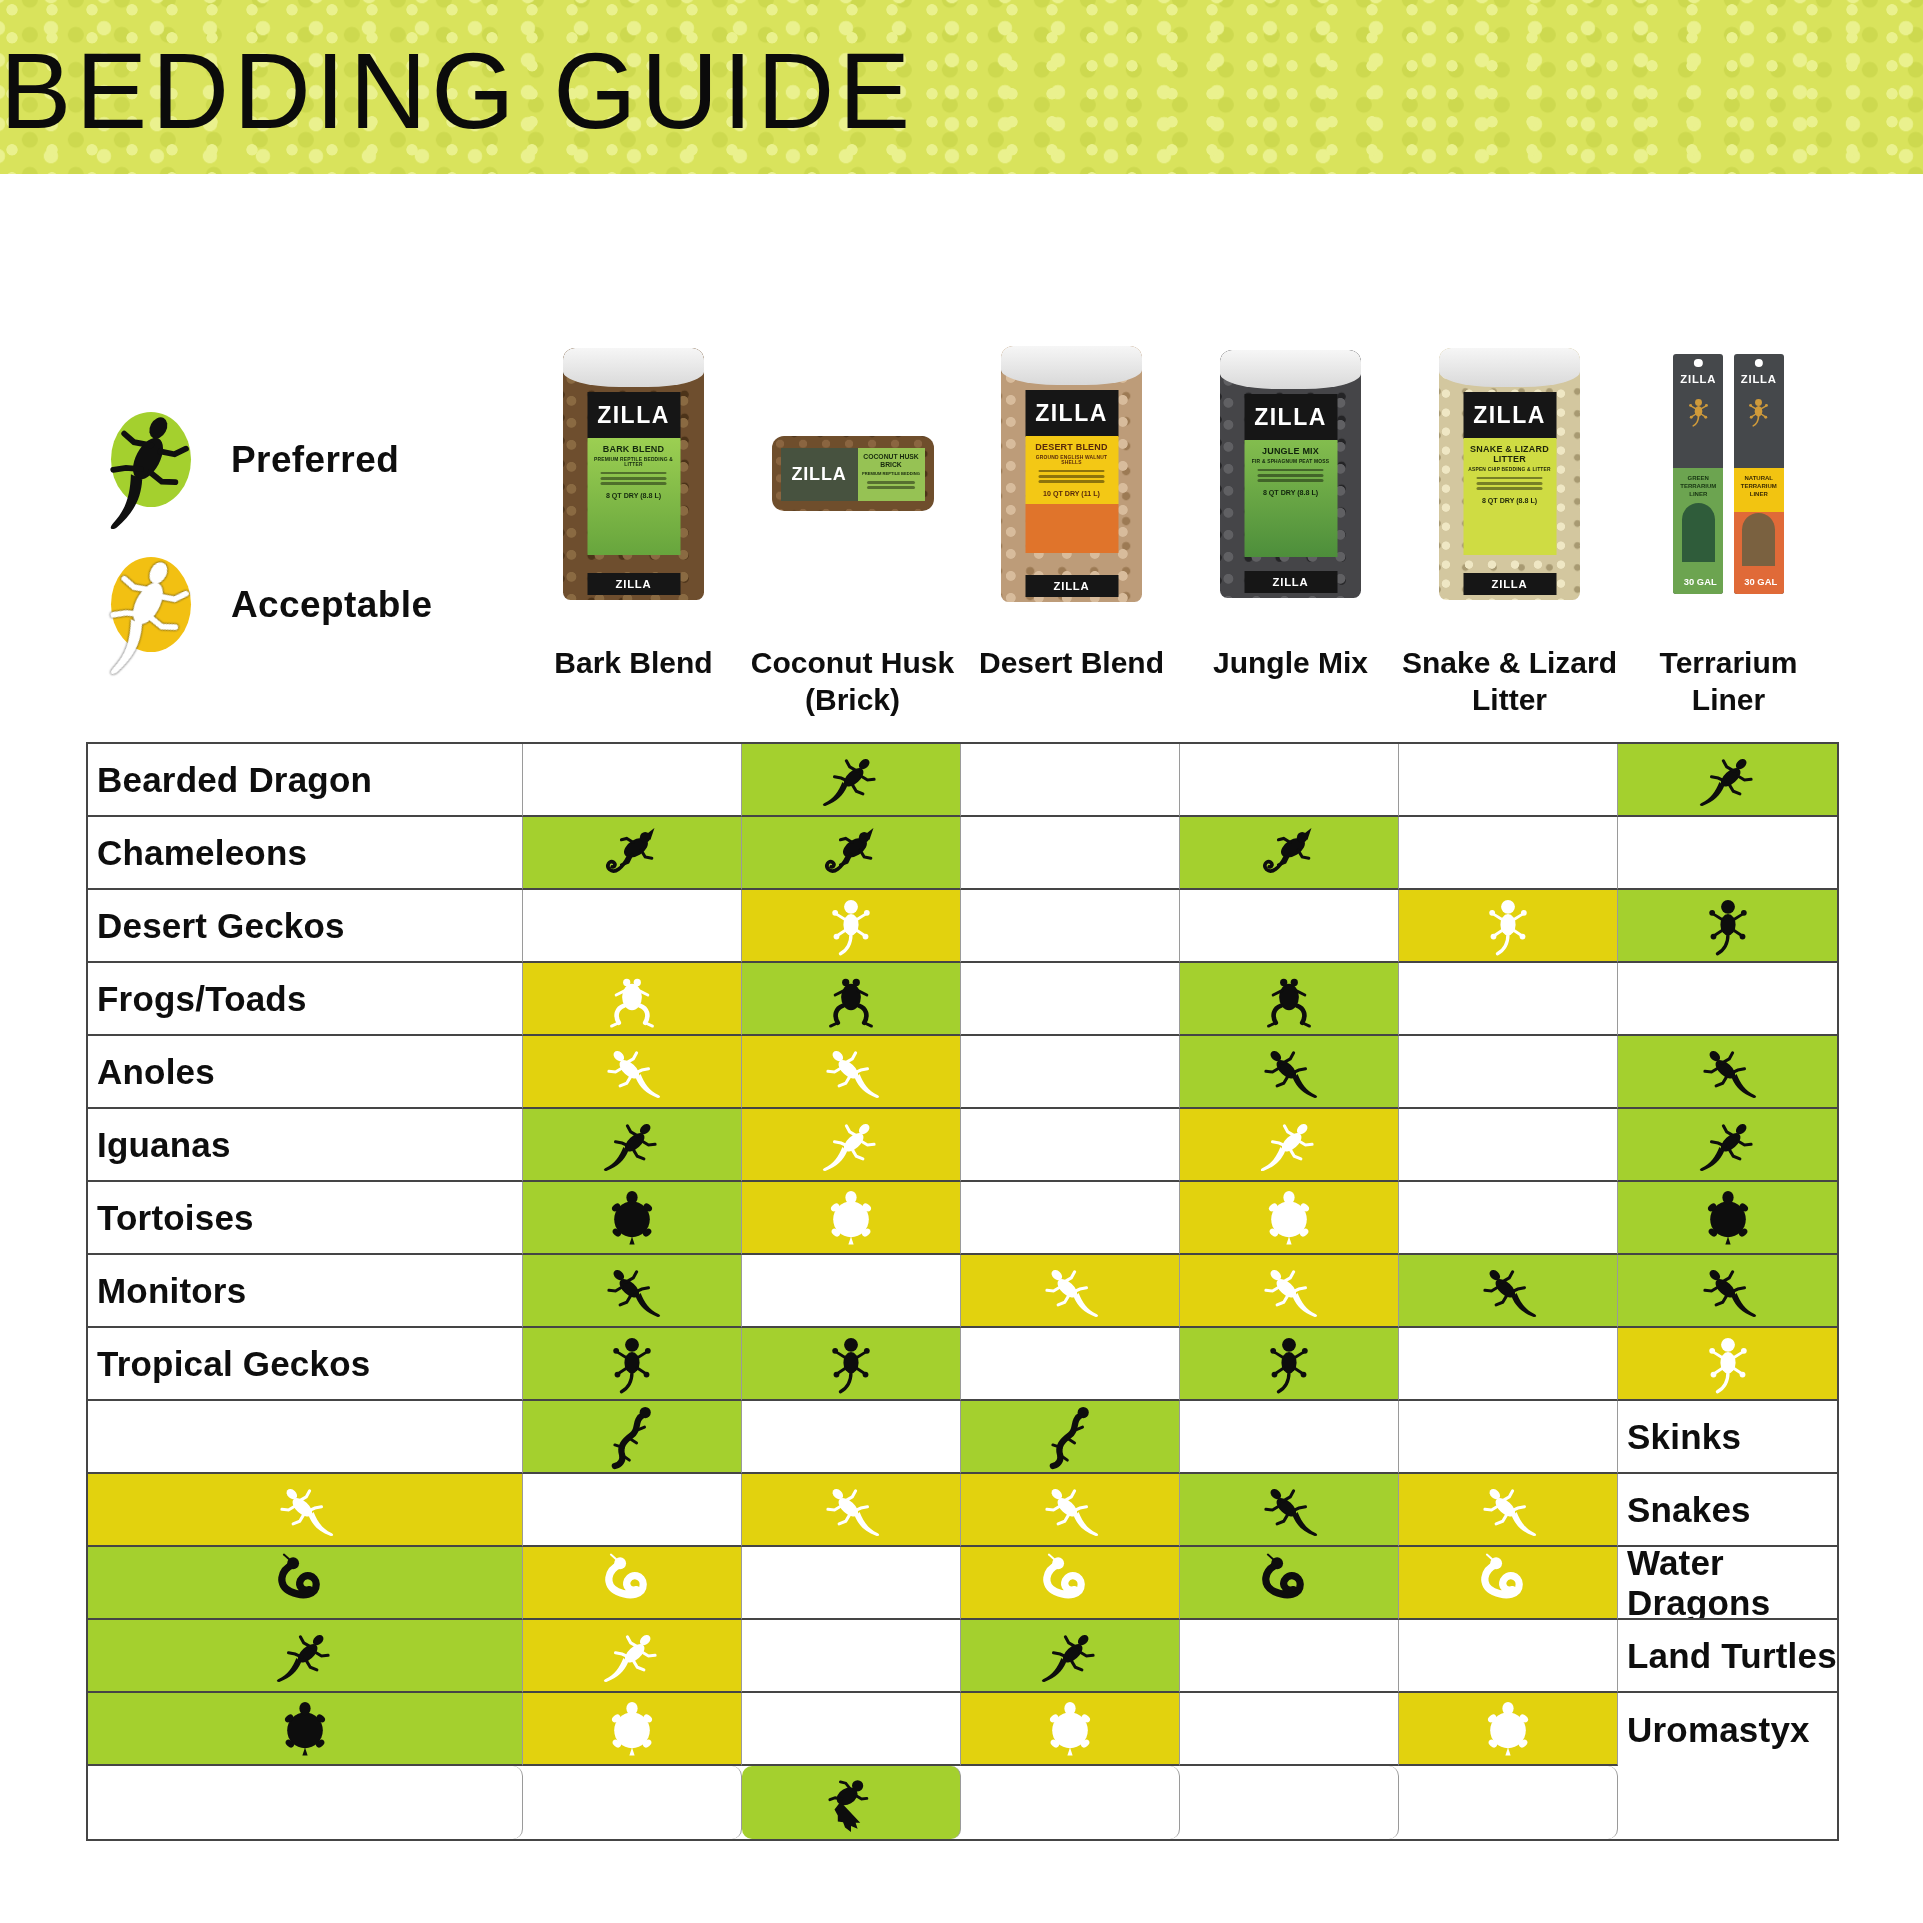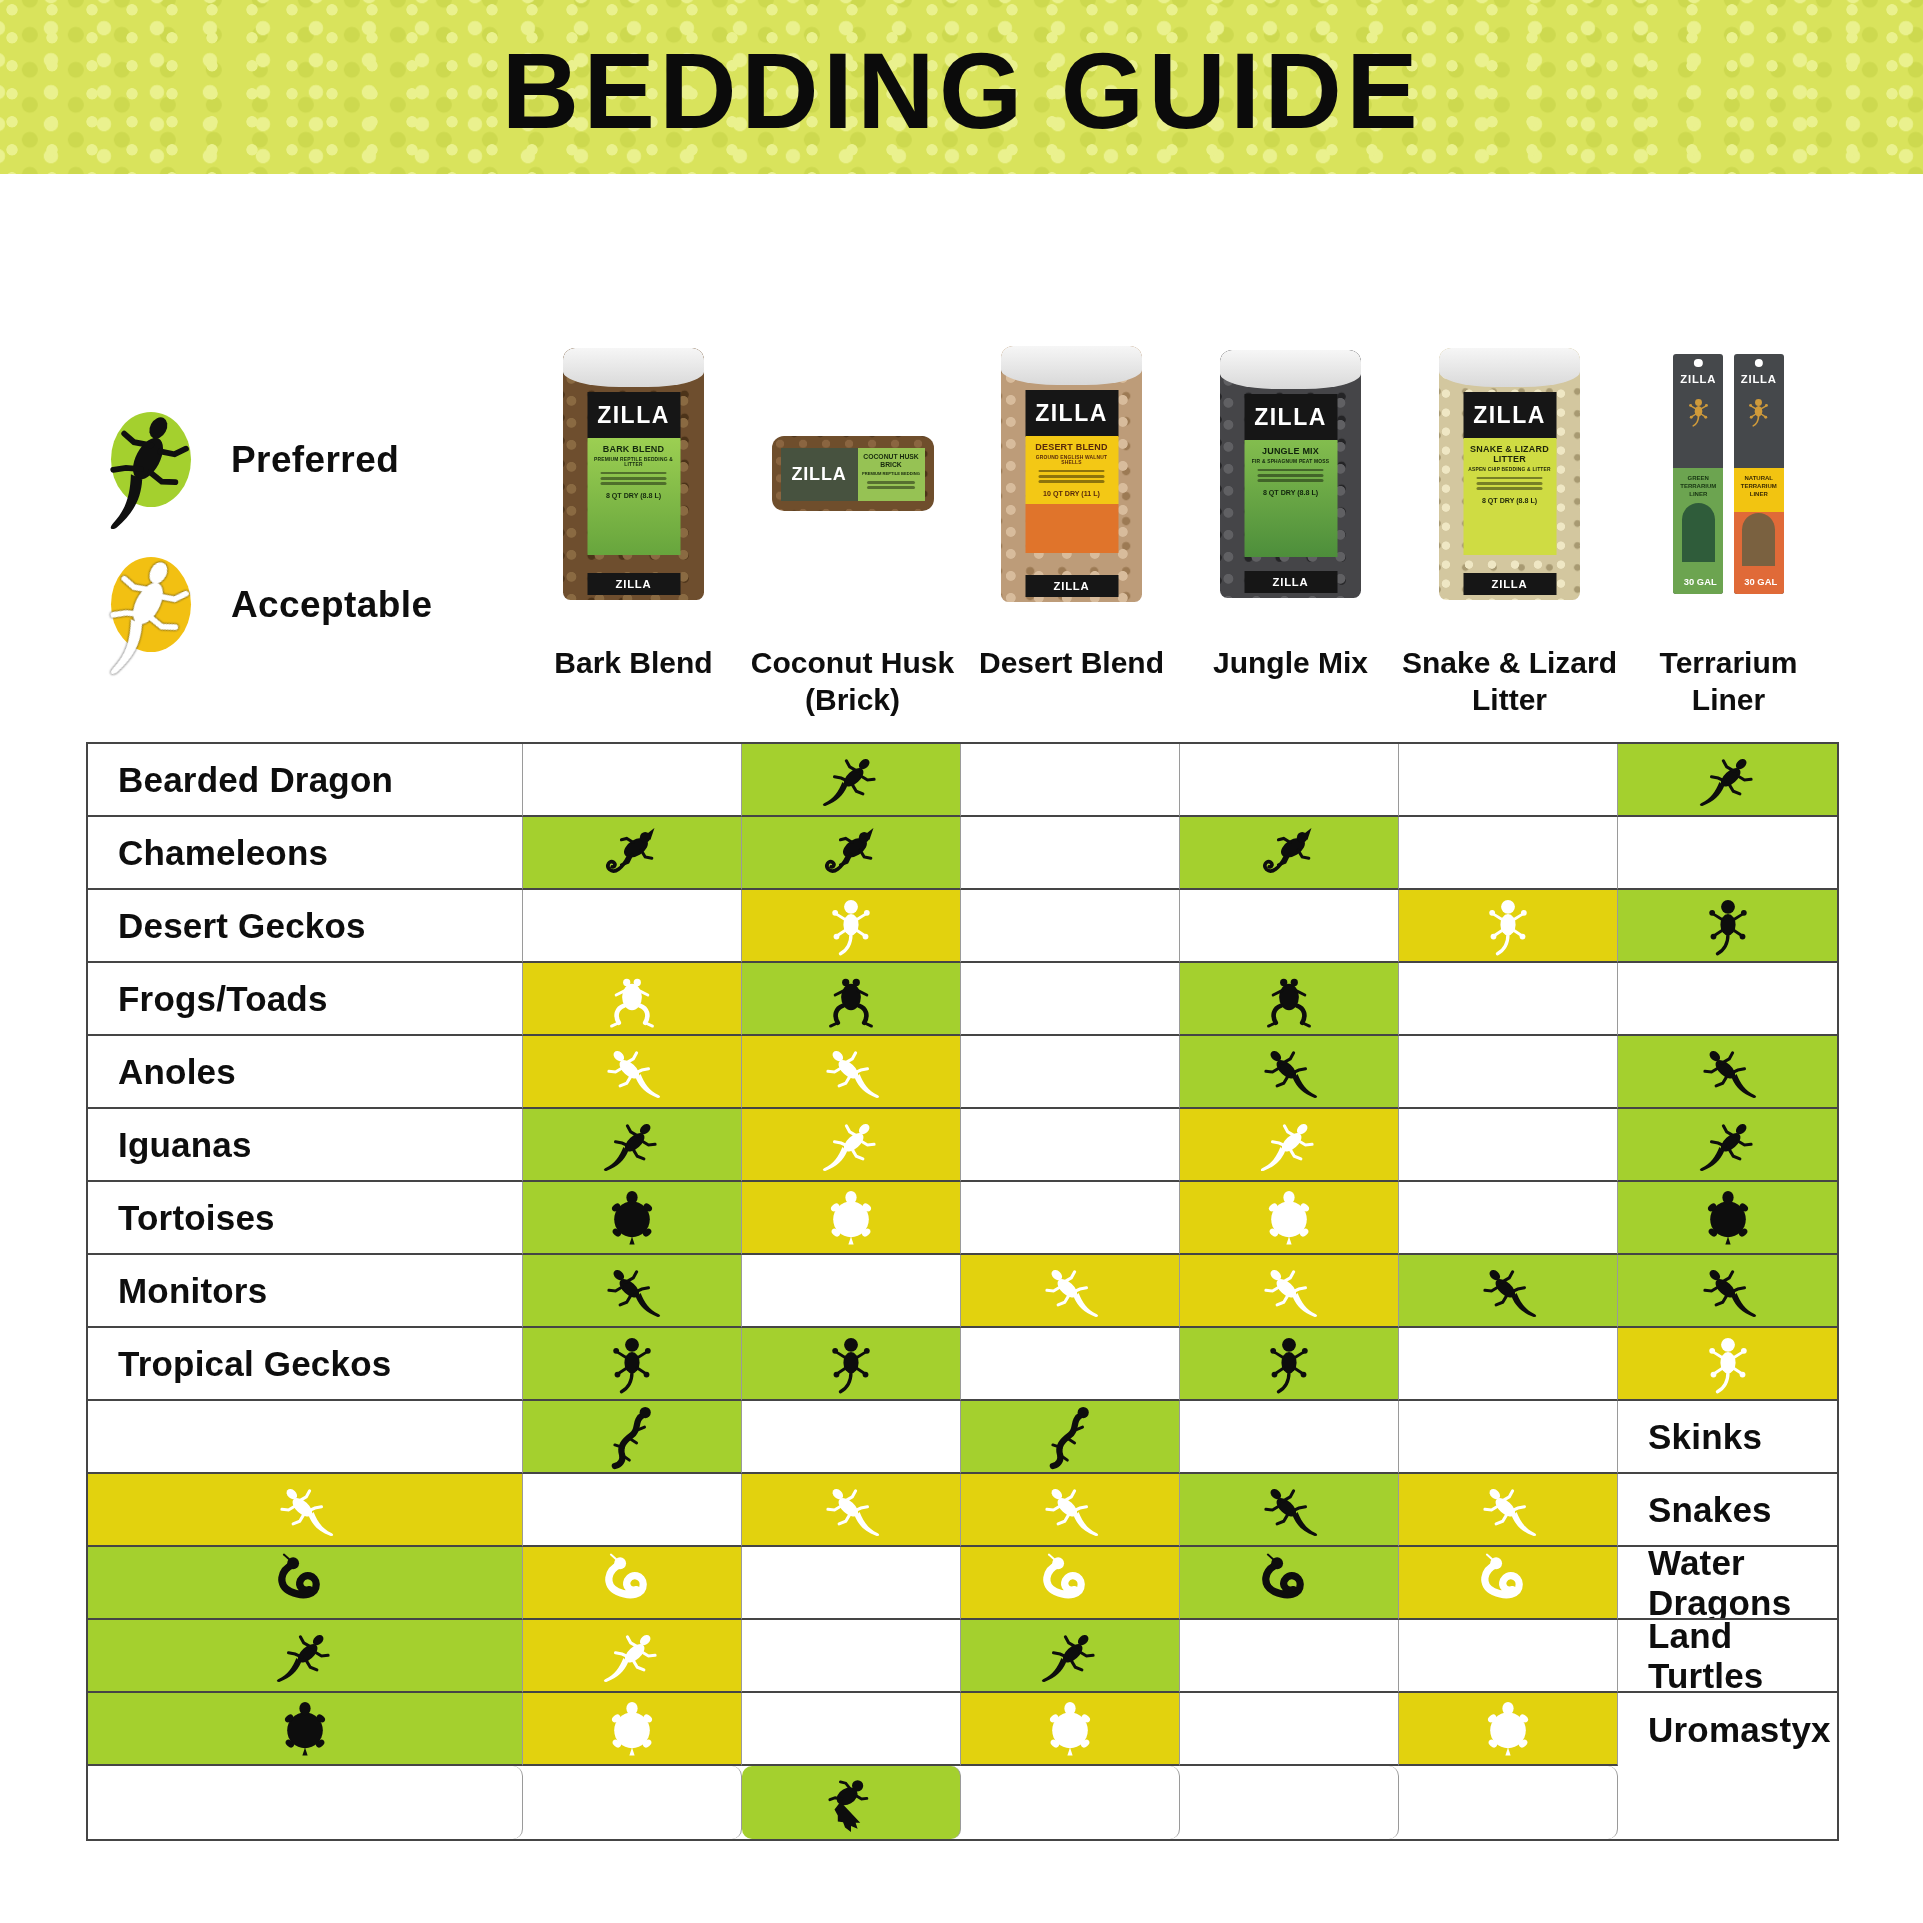--- a/index.html
+++ b/index.html
@@ -9,21 +9,21 @@
   
   .banner{
     position:absolute; left:0; top:0; width:1924px; height:174px;
     background:
       radial-gradient(circle at 30% 35%, var(--banner_speckle) 0 5.3px, transparent 6px) 0 0/40px 28px,
       radial-gradient(circle at 72% 62%, var(--banner_speckle) 0 6.8px, transparent 7.5px) 12.8px 8.3px/53px 32px,
       radial-gradient(circle at 50% 50%, #cdd94f 0 7.5px, transparent 8.3px) 6.8px 17.3px/46px 35px,
       var(--banner_green);
   }
   .banner h1{
-    text-align:center; line-height:182px; font-size:107px; font-weight:700;
+    text-align:left; line-height:182px; font-size:107px; font-weight:400;
     letter-spacing:4.5px; color:#0b0b0b;
   }
 
   
   .legend{ position:absolute; left:111px; top:412px; }
   .legend-item{ display:flex; align-items:center; gap:40px; margin-bottom:50px; }
   .legend-circle{ position:relative; width:80px; height:95px; border-radius:50%; }
   .legend-circle.green{ background:var(--preferred_green); }
   .legend-circle.gold{ background:var(--legend_gold); }
   .legend-lizard{ position:absolute; width:126px; height:126px; left:-28.6px; top:-10.5px;
@@ -115,21 +115,21 @@
   .product-labels .plab{ text-align:center; font-size:30px; font-weight:800; line-height:1.22; }
 
   
   .matrix{ position:absolute; left:86px; top:742px;
            display:grid; grid-template-columns:435px repeat(6,219px);
            grid-auto-rows:73px; border:2.3px solid var(--grid_dark); background:#fff; }
   .gcell{ border-right:1.5px solid var(--grid_light); border-bottom:2.3px solid var(--grid_dark);
           display:flex; align-items:center; justify-content:center; overflow:hidden; }
   .gcell:nth-child(7n){ border-right:none; }
   .gcell:nth-last-child(-n+7){ border-bottom:none;border-radius:10px; }
-  .row-label{ justify-content:flex-start; padding-left:30px; font-size:35px; font-weight:800;
+  .row-label{ justify-content:flex-start; padding-left:9px; font-size:35px; font-weight:800;
               letter-spacing:0.2px; }
   .cell.preferred{ background:var(--preferred_green); color:#0d0d0d; }
   .cell.acceptable{ background:var(--acceptable_yellow); color:#ffffff; }
   .animal-icon{ width:66px; height:66px; }
   .animal-icon.flip{ transform:scaleX(-1); }
   .hidden-defs{ position:absolute; width:0; height:0; overflow:hidden; }
 </style>
 </head>
 <body>
 

